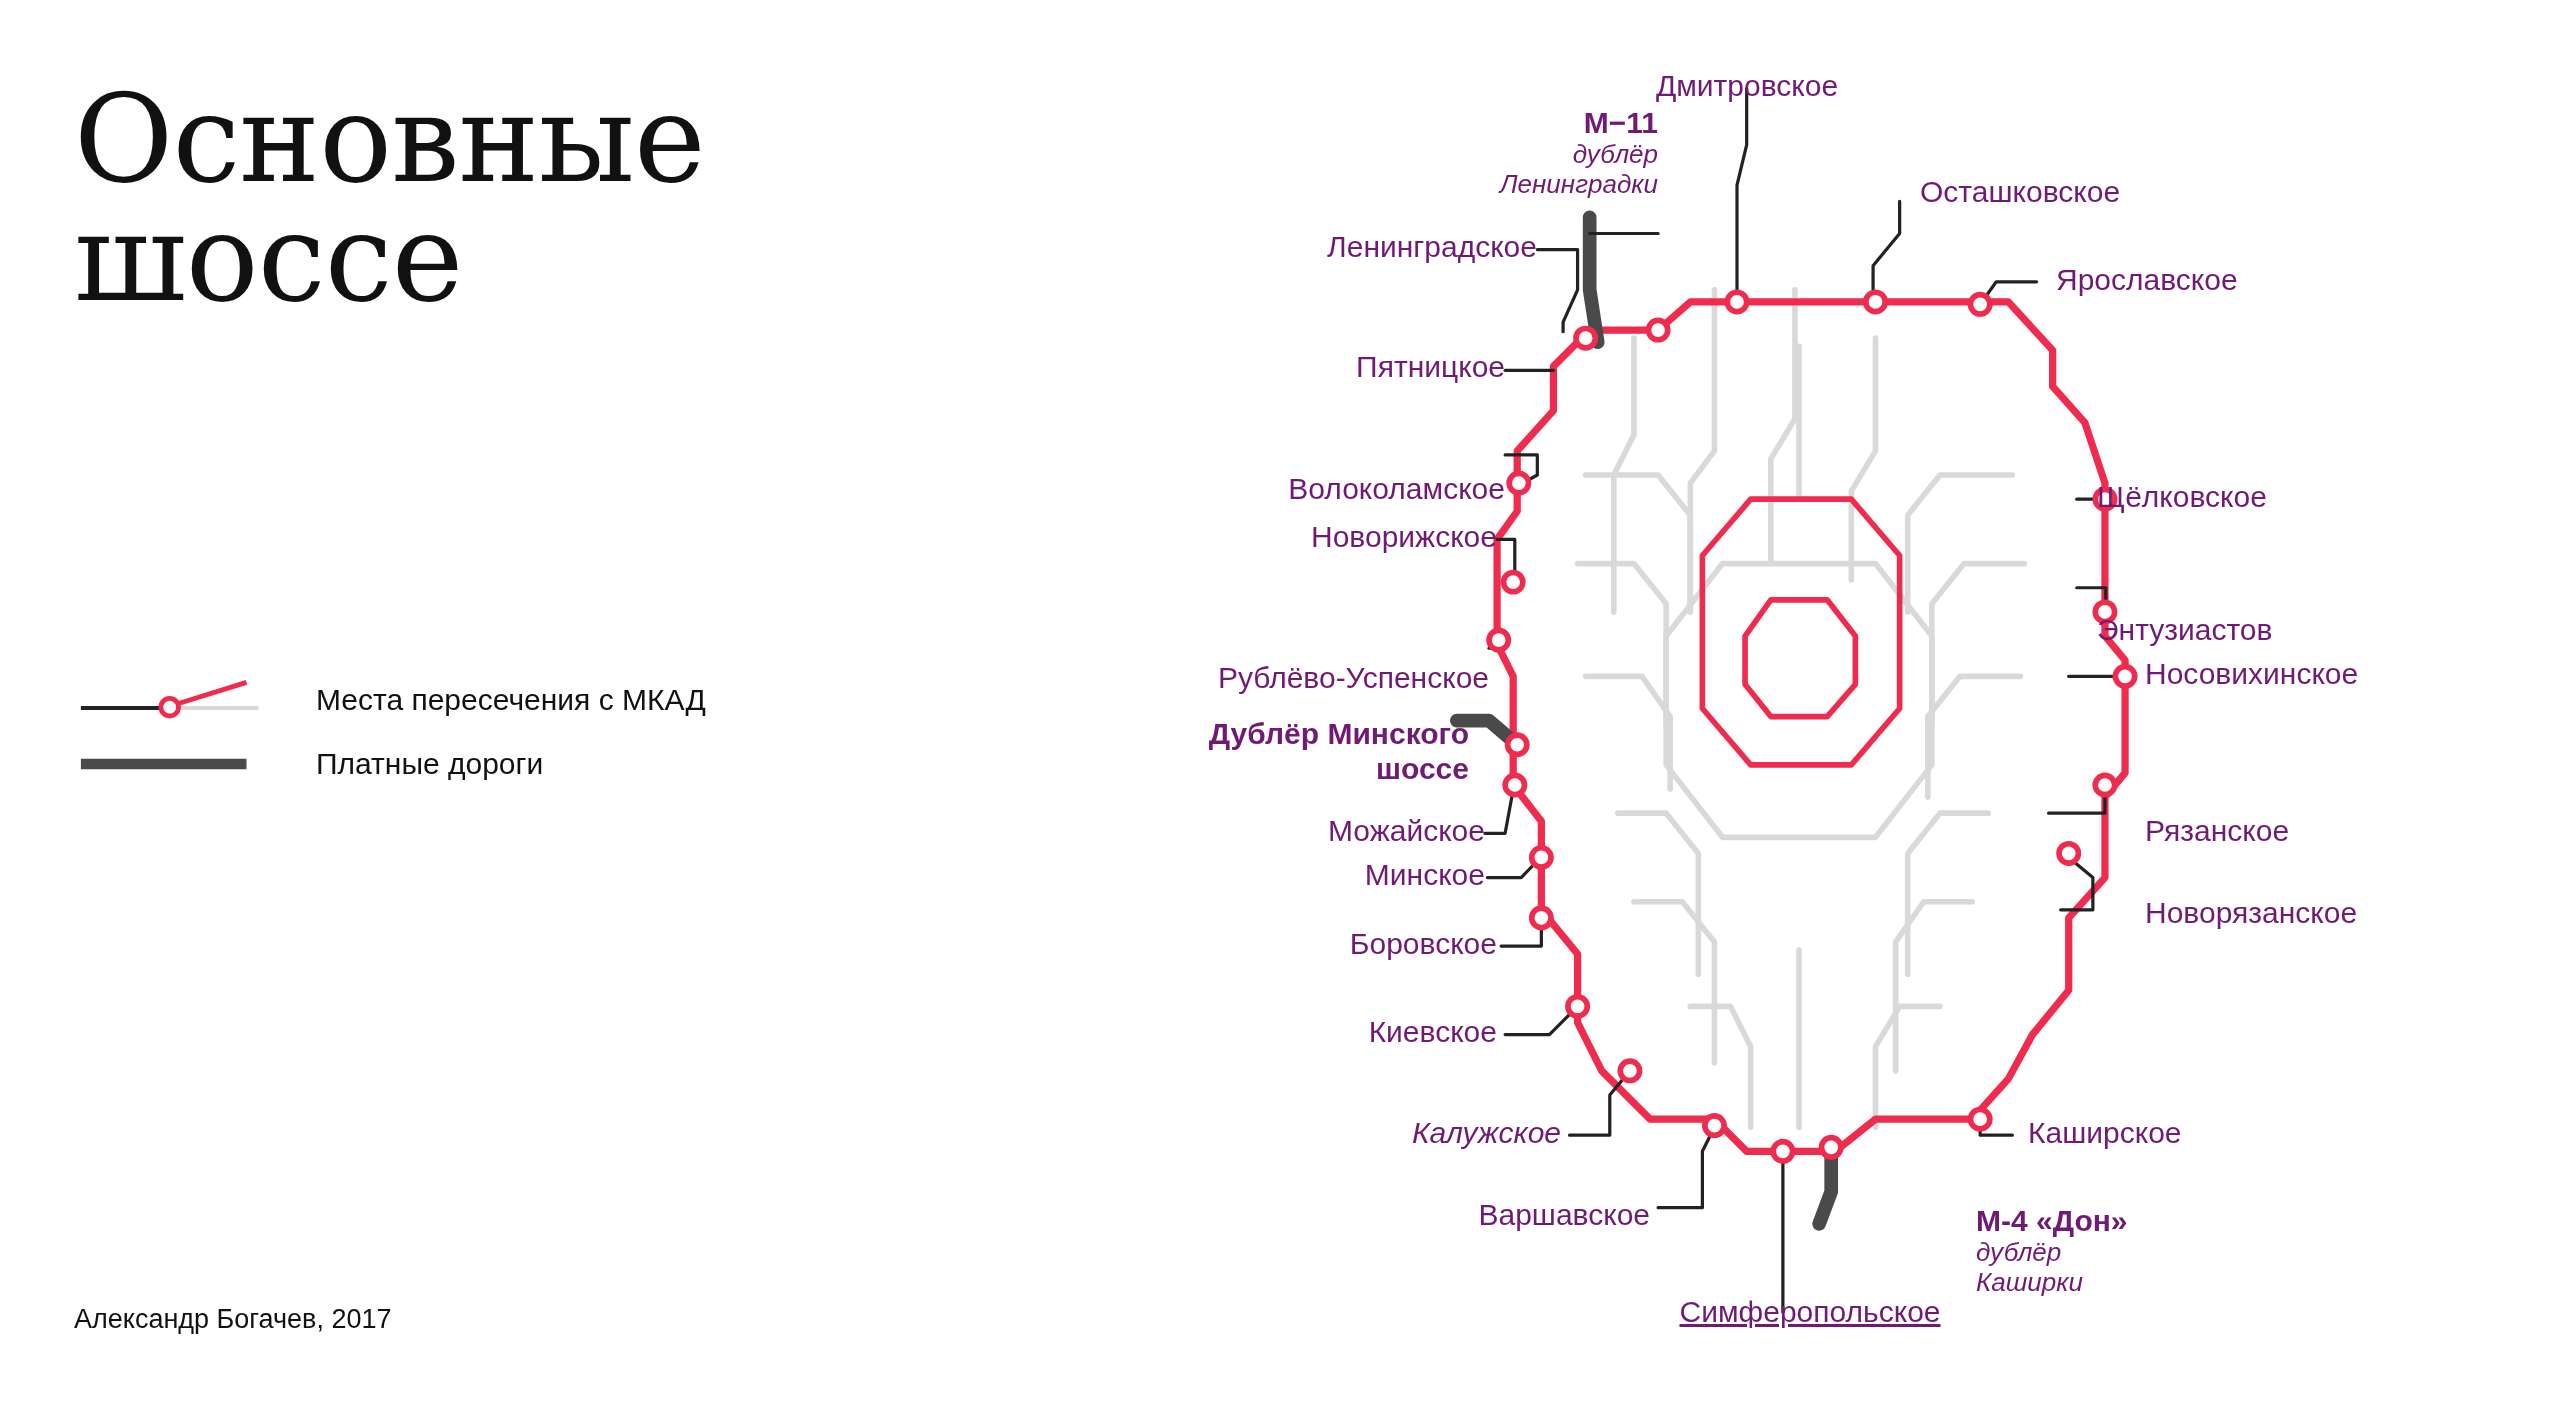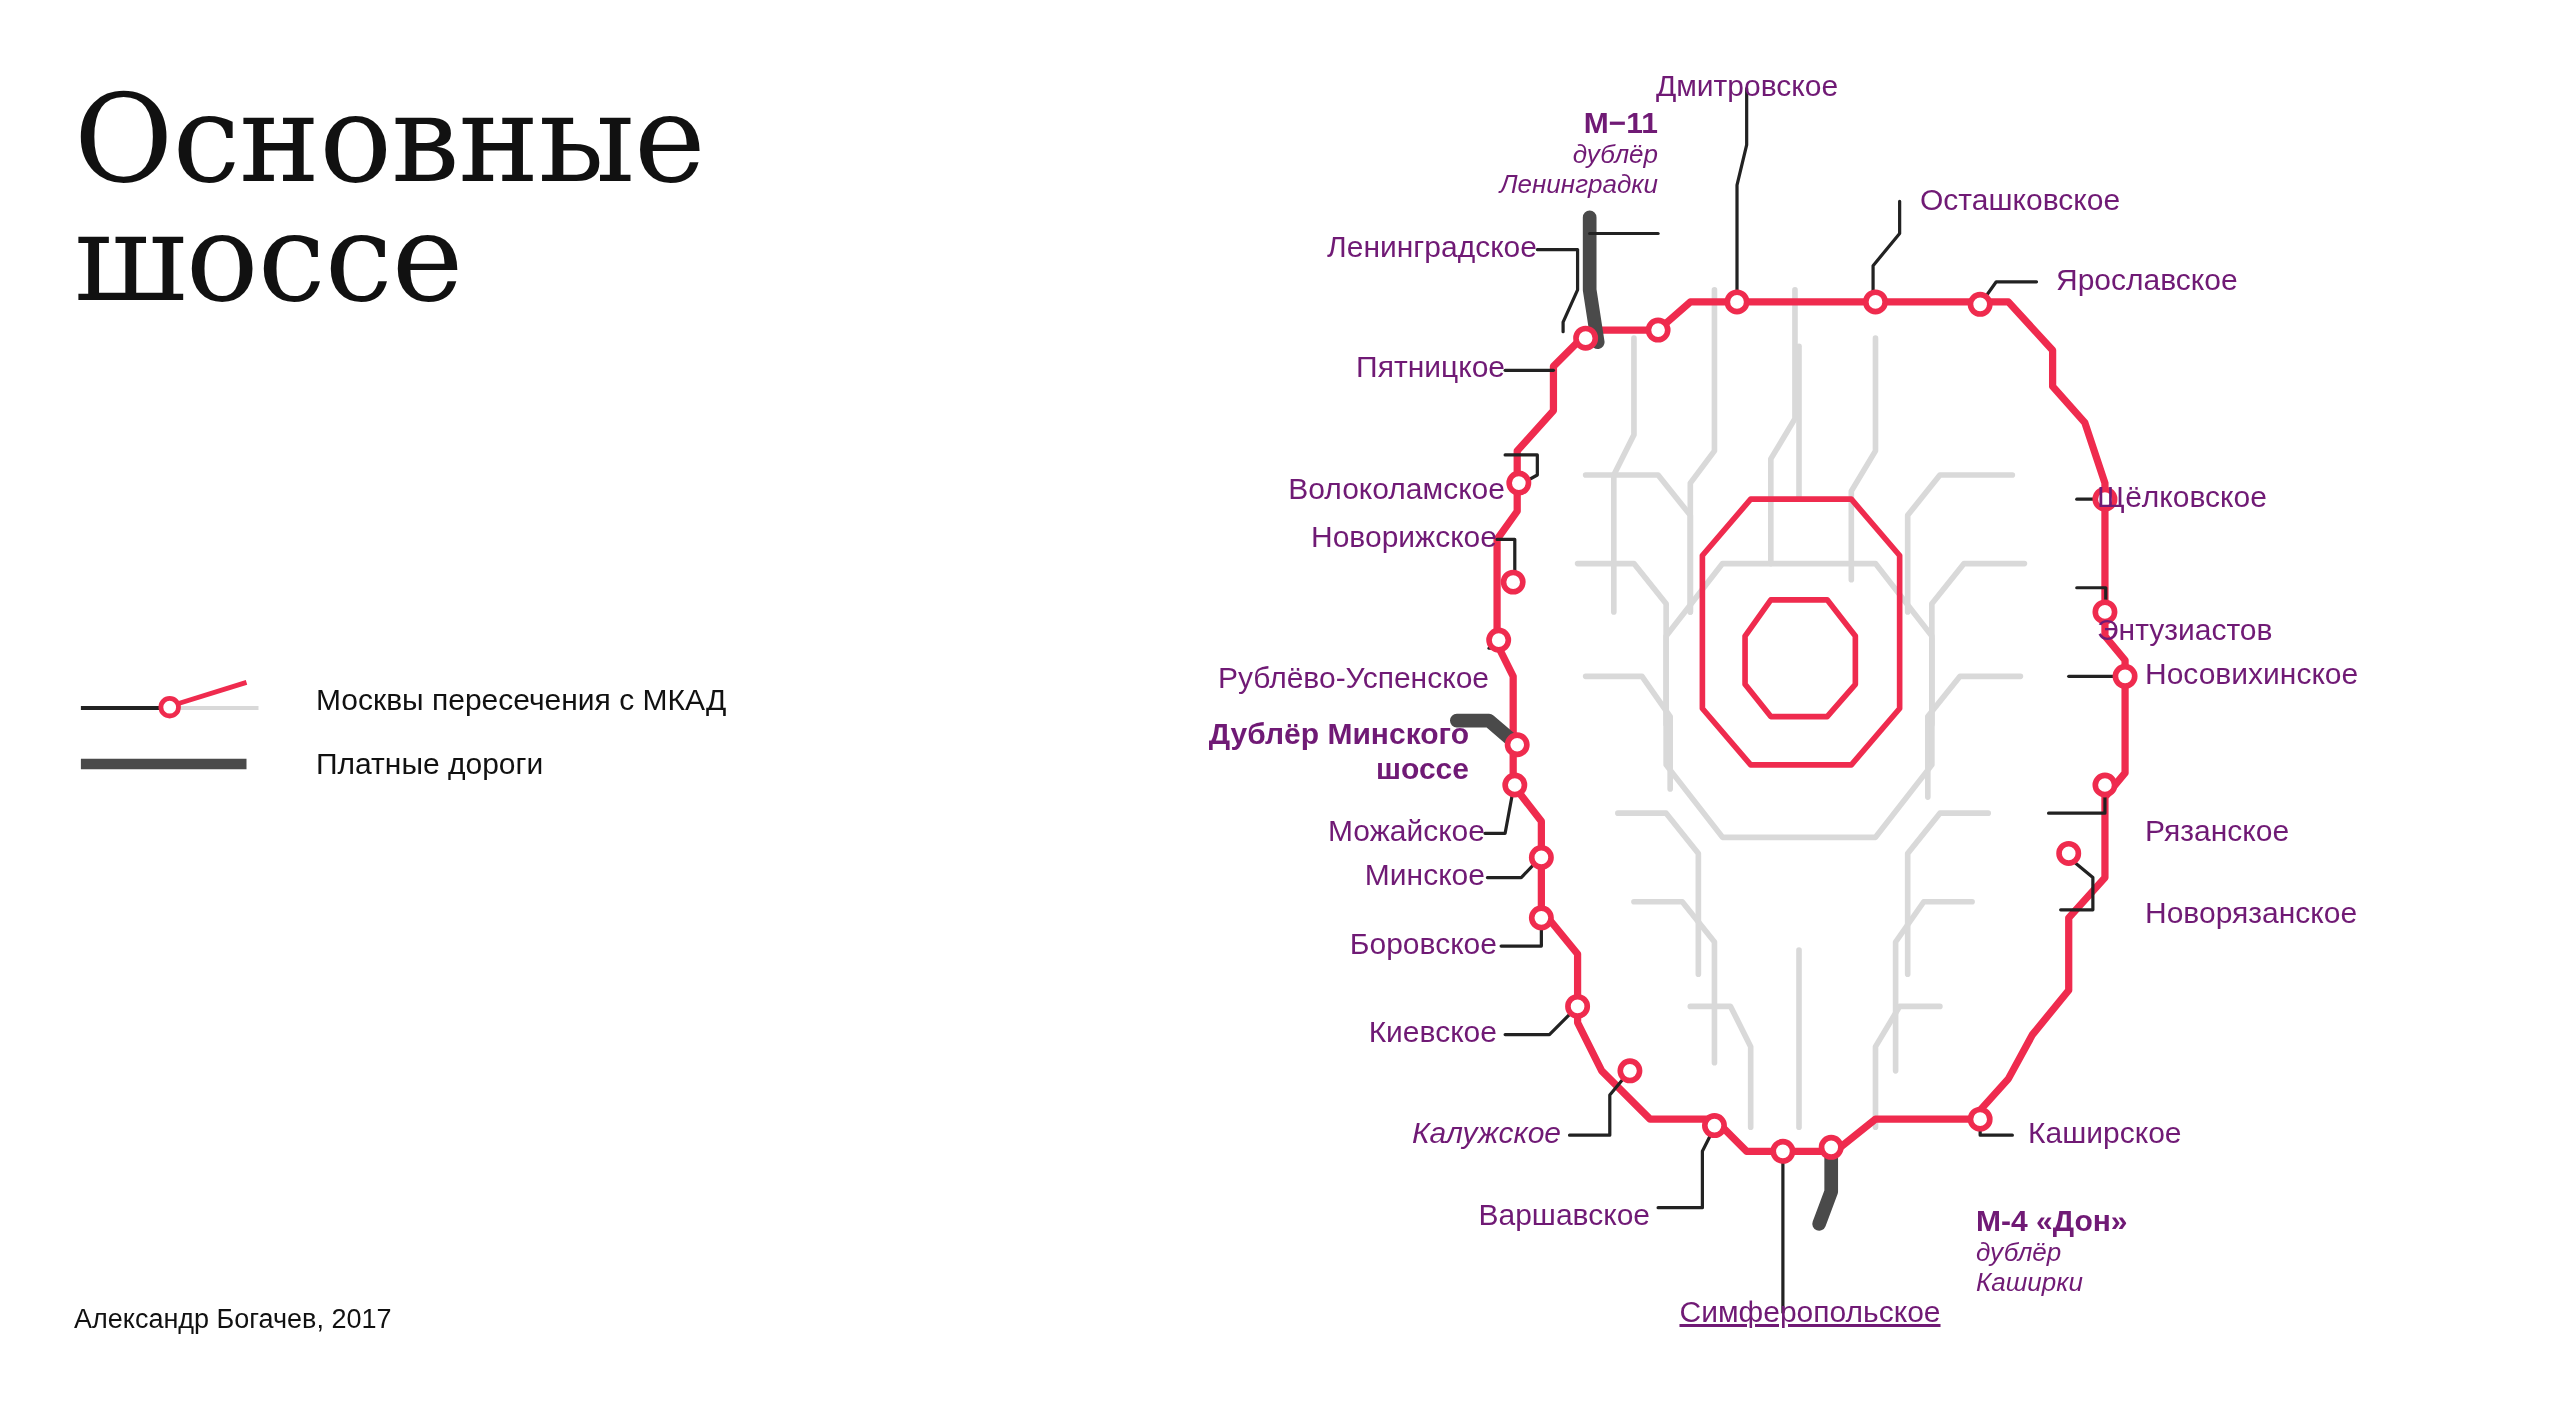--- a/index.html
+++ b/index.html
@@ -119,21 +119,21 @@
 
     <div class="legend-row">
       <div class="legend-art">
         <svg width="209" height="64" viewBox="0 0 260 80">
           <line x1="8" y1="50" x2="230" y2="50" stroke="#d9d9d9" stroke-width="5"></line>
           <line x1="8" y1="50" x2="115" y2="50" stroke="#222222" stroke-width="5"></line>
           <line x1="125" y1="46" x2="215" y2="18" stroke="#ef2b4e" stroke-width="6"></line>
           <circle cx="119" cy="49" r="11" fill="#ffffff" stroke="#ef2b4e" stroke-width="6"></circle>
         </svg>
       </div>
-      <div class="legend-label">Москвы пересечения с МКАД</div>
+      <div class="legend-label">Места пересечения с МКАД</div>
     </div>
 
     <div class="legend-row">
       <div class="legend-art">
         <svg width="209" height="64" viewBox="0 0 260 80">
           <line x1="8" y1="40" x2="215" y2="40" stroke="#4a4a4a" stroke-width="13" stroke-linecap="butt"></line>
         </svg>
       </div>
       <div class="legend-label">Платные дороги</div>
     </div>
@@ -291,21 +291,21 @@
 
     </svg>
 
     <div class="lbl right bold" style="left:451px; top:105px; width:185px;">
       <span>М−11</span>
       <span class="sub">дублёр<br>Ленинградки</span>
     </div>
 
     <div class="lbl center" style="left:596px; top:68px; width:258px;">Дмитровское</div>
 
-    <div class="lbl left" style="left:898px; top:182px;">Осташковское</div>
+    <div class="lbl left" style="left:898px; top:174px;">Осташковское</div>
 
     <div class="lbl right" style="left:161px; top:229px; width:354px;">Ленинградское</div>
 
     <div class="lbl left" style="left:1034px; top:262px;">Ярославское</div>
 
     <div class="lbl right" style="left:161px; top:349px; width:322px;">Пятницкое</div>
 
     <div class="lbl right" style="left:97px; top:435px; width:386px;margin-top:36px;">Волоколамское</div>
 
     <div class="lbl left" style="left:1075px; top:479px;">Щёлковское</div>

